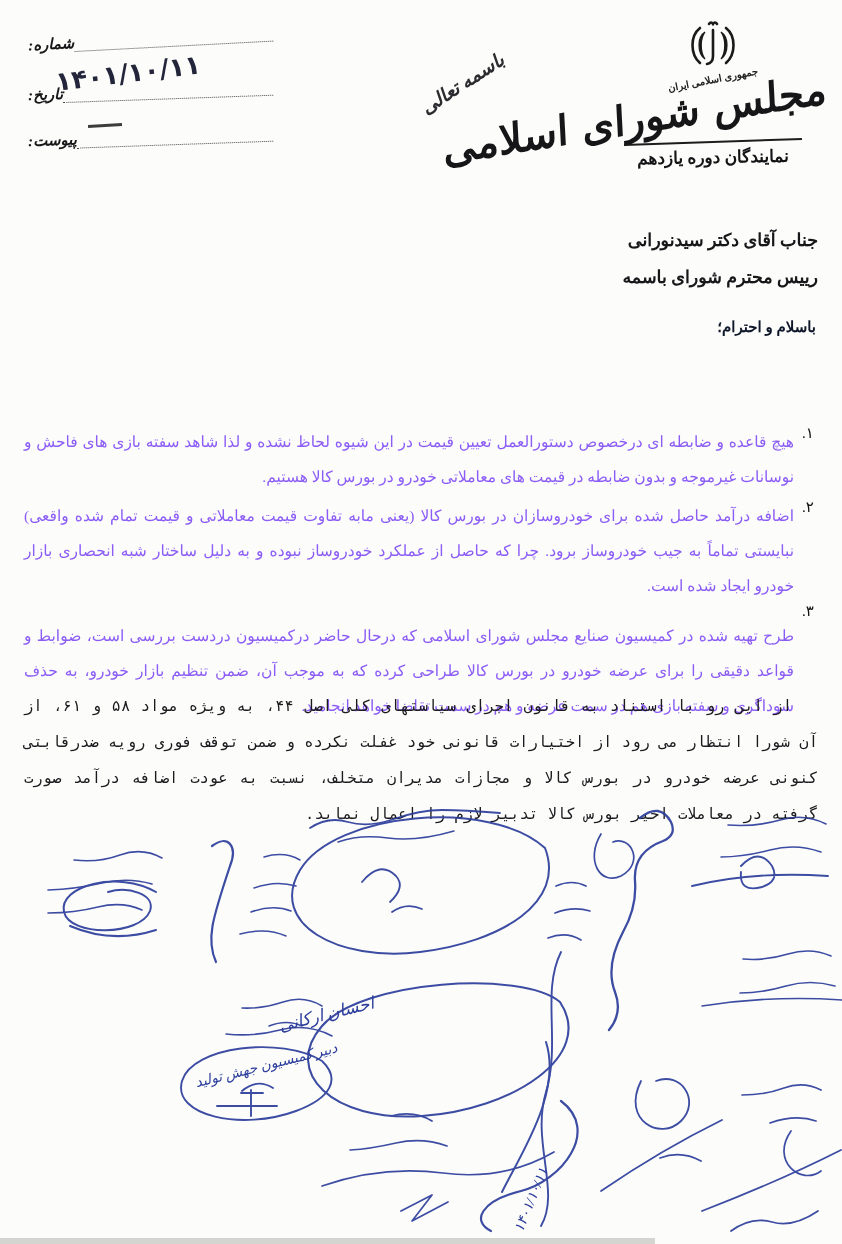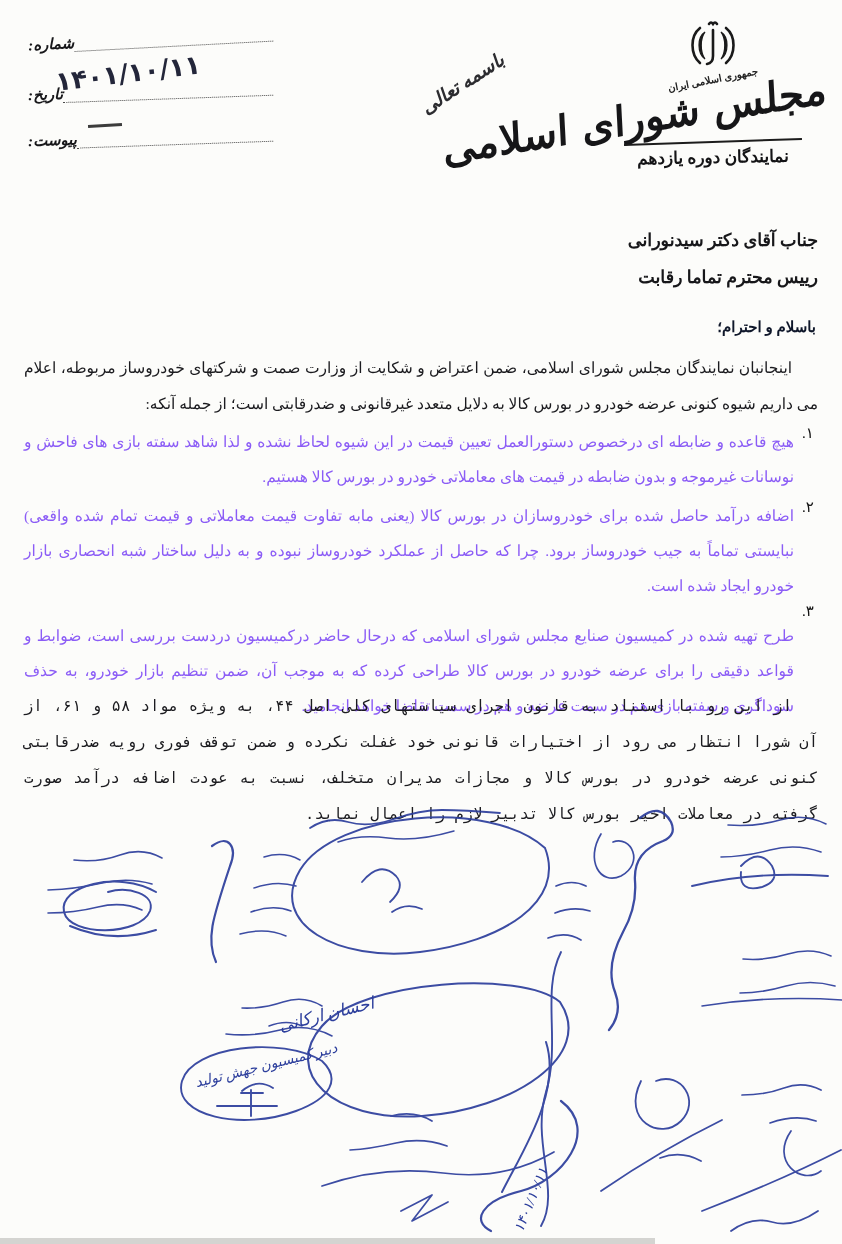--- a/index.html
+++ b/index.html
@@ -105,26 +105,25 @@
       </g>
     </svg>
     <span class="org-top">جمهوری اسلامی ایران</span>
     <span class="org-name">مجلس شورای اسلامی</span>
     <div class="org-rule"></div>
     <span class="org-sub">نمایندگان دوره یازدهم</span>
   </div>
 
   <div class="recipient">
     <div>جناب آقای دکتر سیدنورانی</div>
-    <div>رییس محترم تماما رقابت</div>
+    <div>رییس محترم شورای باسمه</div>
   </div>
 
   <div class="salutation">باسلام و احترام؛</div>
 
-  <div class="body-text p-intro"><span class="indent"></span><span>اینجانبان نمایندگان مجلس شورای اسلامی، ضمن اعتراض و شکایت از وزارت صمت و شرکتهای خودروساز مربوطه، اعلام می داریم شیوه کنونی عرضه خودرو در بورس کالا به دلایل متعدد غیرقانونی و ضدرقابتی است؛ از جمله آنکه:</span></div>
 
   <div class="li-num num-1">۱.</div>
   <div class="list-item li-1">هیچ قاعده و ضابطه ای درخصوص دستورالعمل تعیین قیمت در این شیوه لحاظ نشده و لذا شاهد سفته بازی های فاحش و نوسانات غیرموجه و بدون ضابطه در قیمت های معاملاتی خودرو در بورس کالا هستیم.</div>
 
   <div class="li-num num-2">۲.</div>
   <div class="list-item li-2">اضافه درآمد حاصل شده برای خودروسازان در بورس کالا (یعنی مابه تفاوت قیمت معاملاتی و قیمت تمام شده واقعی) نبایستی تماماً به جیب خودروساز برود. چرا که حاصل از عملکرد خودروساز نبوده و به دلیل ساختار شبه انحصاری بازار خودرو ایجاد شده است.</div>
 
   <div class="li-num num-3">۳.</div>
   <div class="list-item li-3">طرح تهیه شده در کمیسیون صنایع مجلس شورای اسلامی که درحال حاضر درکمیسیون دردست بررسی است، ضوابط و قواعد دقیقی را برای عرضه خودرو در بورس کالا طراحی کرده که به موجب آن، ضمن تنظیم بازار خودرو، به حذف سوداگری و سفته بازی هم در سمت عرضه و هم در سمت تقاضا خواهد انجامید.</div>
 

